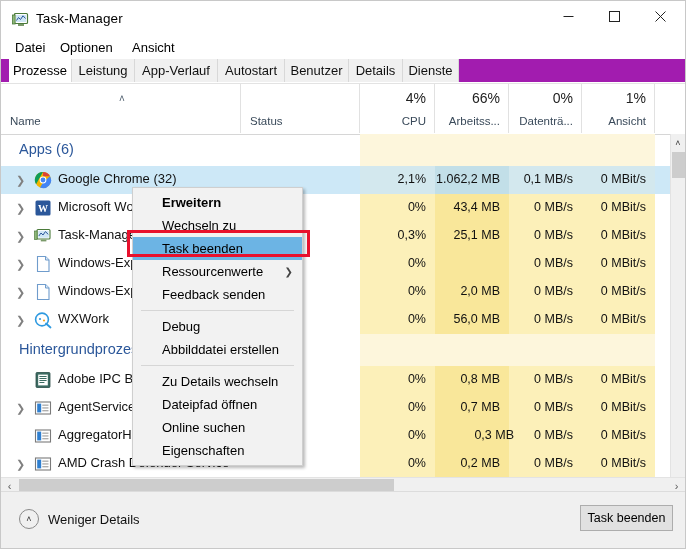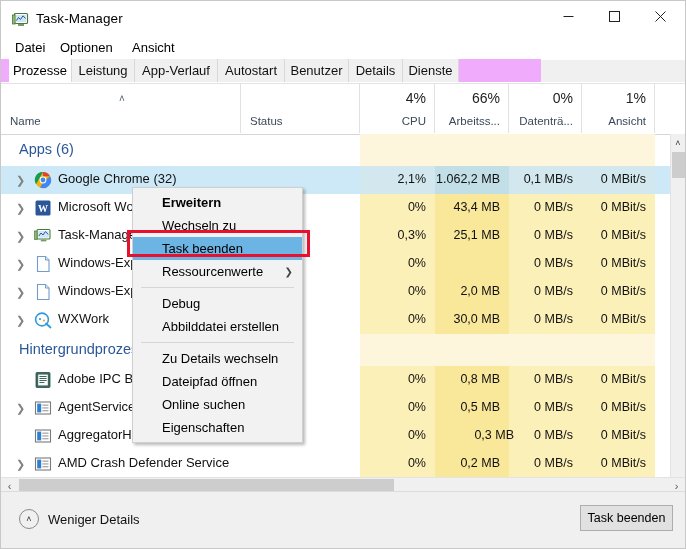--- a/index.html
+++ b/index.html
@@ -48,22 +48,22 @@
   .menuitem {
     position: absolute; top: 4px; height: 18px;
     font-size: 13px; color: #000; padding: 0 4px; line-height: 18px;
   }
   #menu-datei   { left: 10px; }
   #menu-optionen{ left: 55px; }
   #menu-ansicht { left: 127px; }
 
   
   .tabstrip {
-    position: absolute; left: 0; top: 58px; width: 540px; height: 24px;
-    background: #f0abfc;
+    position: absolute; left: 0; top: 58px; width: 684px; height: 24px;
+    background: #a21caf;
   }
   .tab {
     position: absolute; top: 0; height: 24px;
     font-size: 13px; color: #111; line-height: 23px;
     text-align: center;
     background: #f0f0f0;
     border-right: 1px solid #d8d8d8;
     box-sizing: border-box;
   }
   .tab.active {
@@ -437,21 +437,21 @@
           <div style="position: absolute; top: 0px; height: 28px; background: rgb(252, 240, 185); left: 581px; width: 73px;"></div>
           <span class="chev">❯</span>
           <span class="ico"><svg width="18" height="18" viewBox="0 0 18 18">
               <circle cx="8" cy="8.5" r="6.4" fill="none" stroke="#2f9ae0" stroke-width="1.6"></circle>
               <path d="M12 12.5 L16.5 16.5" stroke="#2f9ae0" stroke-width="1.8" stroke-linecap="round"></path>
               <circle cx="6" cy="8" r="1.1" fill="#2f9ae0"></circle>
               <circle cx="10" cy="9.5" r="1.1" fill="#f5a623"></circle>
             </svg></span>
           <span class="nm">WXWork</span>
           <div class="cell" style="left: 359px; width: 75px;">0%</div>
-          <div class="cell" style="left: 434px; width: 74px;">30,0 MB</div>
+          <div class="cell" style="left: 434px; width: 74px;">56,0 MB</div>
           <div class="cell" style="left: 508px; width: 73px;">0 MB/s</div>
           <div class="cell" style="left: 581px; width: 73px;">0 MBit/s</div>
         </div>
         <div class="grp-row" style="top: 200px;">
           <div style="position: absolute; top: 0px; height: 32px; background: rgb(253, 246, 220); left: 359px; width: 75px;"></div>
           <div style="position: absolute; top: 0px; height: 32px; background: rgb(253, 246, 220); left: 434px; width: 74px;"></div>
           <div style="position: absolute; top: 0px; height: 32px; background: rgb(253, 246, 220); left: 508px; width: 73px;"></div>
           <div style="position: absolute; top: 0px; height: 32px; background: rgb(253, 246, 220); left: 581px; width: 73px;"></div>
           <div class="grp-label">Hintergrundprozesse (92)</div>
         </div>
@@ -486,21 +486,21 @@
               <rect x="1.5" y="3" width="15" height="12" fill="#ffffff" stroke="#7a7a7a" stroke-width="1.1"></rect>
               <rect x="3.2" y="4.6" width="4" height="8.8" fill="#2f7fd0"></rect>
               <g fill="#9a9a9a">
                 <rect x="8.3" y="5.6" width="6.2" height="1.1"></rect>
                 <rect x="8.3" y="8.4" width="6.2" height="1.1"></rect>
                 <rect x="8.3" y="11.2" width="6.2" height="1.1"></rect>
               </g>
             </svg></span>
           <span class="nm">AgentService</span>
           <div class="cell" style="left: 359px; width: 75px;">0%</div>
-          <div class="cell" style="left: 434px; width: 74px;">0,5 MB</div>
+          <div class="cell" style="left: 434px; width: 74px;">0,7 MB</div>
           <div class="cell" style="left: 508px; width: 73px;">0 MB/s</div>
           <div class="cell" style="left: 581px; width: 73px;">0 MBit/s</div>
         </div>
         <div class="row indent" style="top: 288px;">
           <div style="position: absolute; top: 0px; height: 28px; background: rgb(252, 240, 185); left: 359px; width: 75px;"></div>
           <div style="position: absolute; top: 0px; height: 28px; background: rgb(249, 231, 154); left: 434px; width: 74px;"></div>
           <div style="position: absolute; top: 0px; height: 28px; background: rgb(252, 240, 185); left: 508px; width: 73px;"></div>
           <div style="position: absolute; top: 0px; height: 28px; background: rgb(252, 240, 185); left: 581px; width: 73px;"></div>
           <span class="ico"><svg width="18" height="18" viewBox="0 0 18 18">
               <rect x="1.5" y="3" width="15" height="12" fill="#ffffff" stroke="#7a7a7a" stroke-width="1.1"></rect>
@@ -559,20 +559,21 @@
       <span class="txt">Weniger Details</span>
     </div>
     <div class="endtask">Task beenden</div>
   </div>
 
   <div class="ctxmenu" id="context-menu">
       <div class="ctxitem bold"><span>Erweitern</span></div>
       <div class="ctxitem disabled"><span>Wechseln zu</span></div>
       <div class="ctxitem selected"><span>Task beenden</span></div>
       <div class="ctxitem"><span>Ressourcenwerte</span><span class="ctx-sub">❯</span></div>
+      <div class="ctxitem"><span>Feedback senden</span></div>
       <div class="ctx-sep"></div>
       <div class="ctxitem disabled"><span>Debug</span></div>
       <div class="ctxitem disabled"><span>Abbilddatei erstellen</span></div>
       <div class="ctx-sep"></div>
       <div class="ctxitem disabled"><span>Zu Details wechseln</span></div>
       <div class="ctxitem disabled"><span>Dateipfad öffnen</span></div>
       <div class="ctxitem"><span>Online suchen</span></div>
       <div class="ctxitem disabled"><span>Eigenschaften</span></div>
     </div>
   <div class="redbox"></div>

